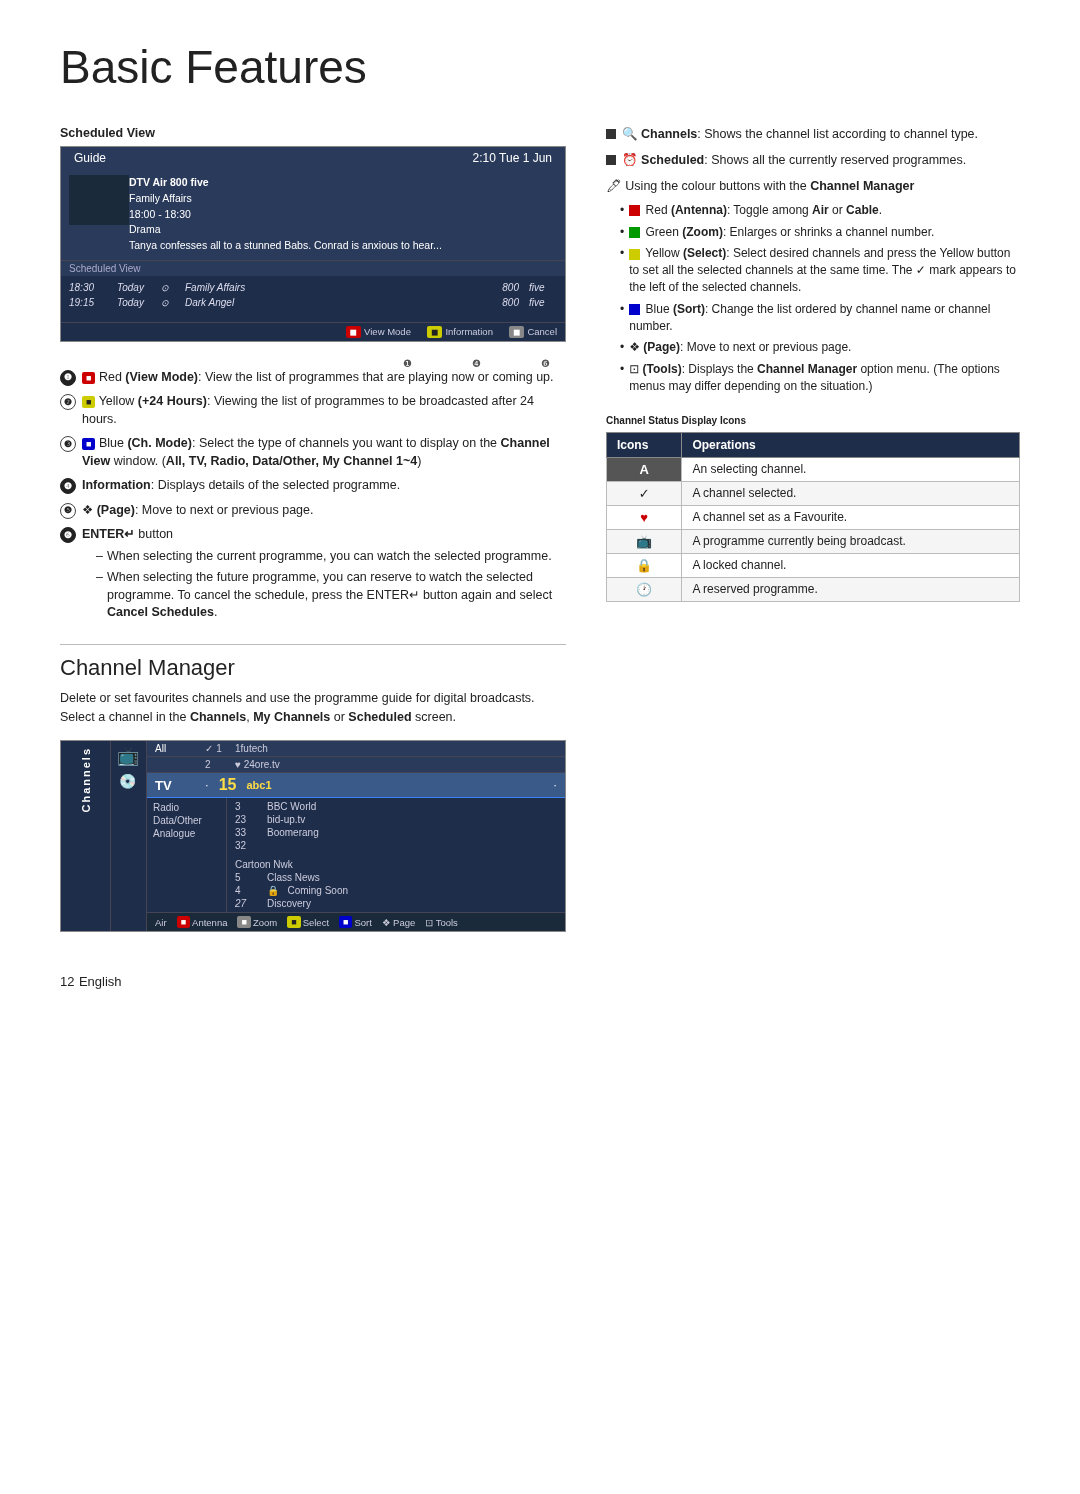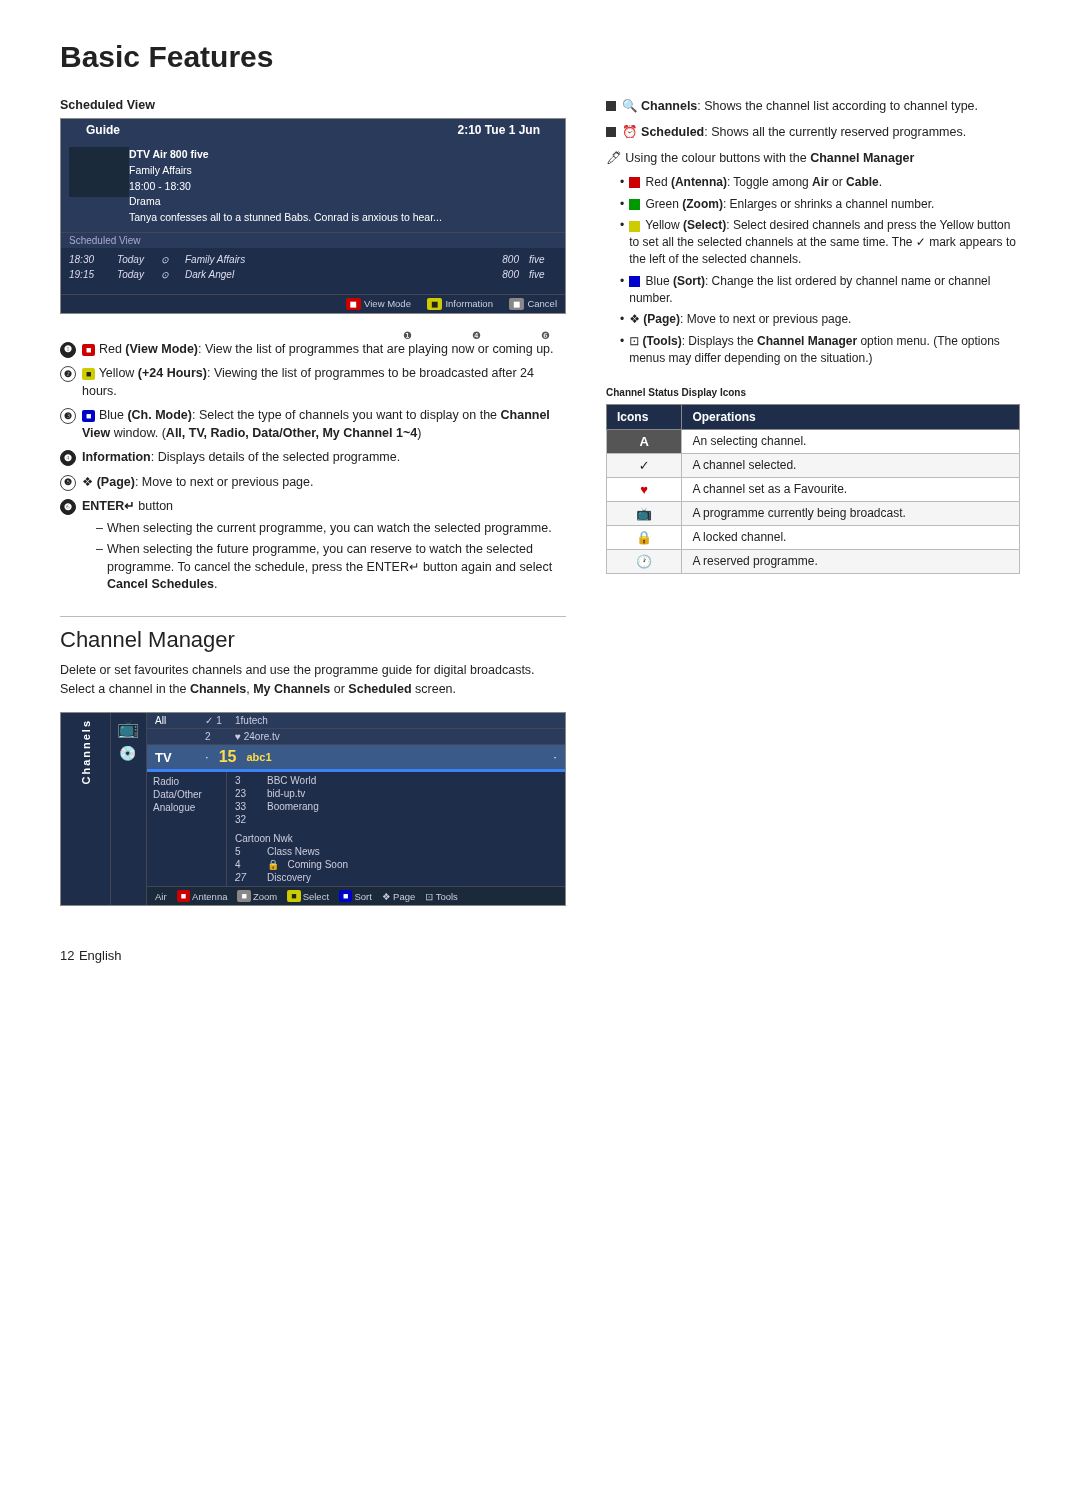--- a/index.html
+++ b/index.html
@@ -6,23 +6,23 @@
     body {
       font-family: Arial, sans-serif;
       font-size: 13px;
       background: #fff;
       color: #222;
       width: 1080px;
       min-height: 1494px;
       padding: 40px 60px;
     }
     h1.page-title {
-      font-size: 30px;
-      font-weight: 700;
-      margin-bottom: 24px;
+      font-size: 46px;
+      font-weight: 400;
+      margin-bottom: 32px;
       color: #222;
     }
     .two-col {
       display: flex;
       gap: 40px;
     }
     .left-col { flex: 1.1; }
     .right-col { flex: 0.9; }
 
     
@@ -37,23 +37,23 @@
       border: 1px solid #888;
       background: #2a3a5a;
       color: #fff;
       font-size: 11px;
       margin-bottom: 14px;
     }
     .guide-header {
       display: flex;
       justify-content: space-between;
       background: #2a3a5a;
-      padding: 4px 25px;
+      padding: 4px 13px;
       font-size: 12px;
-      font-weight: bold;
+      font-weight: normal;
     }
     .guide-content {
       display: flex;
       background: #2a3a5a;
       padding: 6px 8px;
       gap: 0;
     }
     .guide-thumb {
       width: 60px;
       height: 50px;
@@ -424,21 +424,21 @@
             <span style="width:40px; color:#fff;">All</span>
             <span style="width:20px;">✓ 1</span>
             <span style="flex:1;">1futech</span>
           </div>
           <div style="display:flex; background:#2a3a5a; padding:2px 8px; font-size:10px; gap:10px; color:#ccd; border-bottom:1px solid #445;">
             <span style="width:40px;"></span>
             <span style="width:20px;">2</span>
             <span style="flex:1;">♥ 24ore.tv</span>
           </div>
 
-          <div style="display:flex; background:#3a5a8a; padding:3px 8px; font-size:11px; gap:10px; color:#fff; border-bottom:3px solid #3b82f6; align-items:center;">
+          <div style="display:flex; background:#3a5a8a; padding:3px 8px; font-size:11px; gap:10px; color:#fff; border-bottom:1px solid #3b82f6; align-items:center;">
             <span style="width:40px; font-weight:bold; font-size:13px;">TV</span>
             <span>·</span>
             <span style="font-size:16px; font-weight:bold; color:#ffdd44;">15</span>
             <span style="flex:1; color:#ffdd44; font-weight:bold;">abc1</span>
             <span>·</span>
           </div>
 
           <div style="display:flex;">
             <div style="width:80px; background:#1e2d4a; border-right:1px solid #445; padding:3px 6px; font-size:10px; color:#ccd;">
               <div style="padding:1px 0;">Radio</div>

